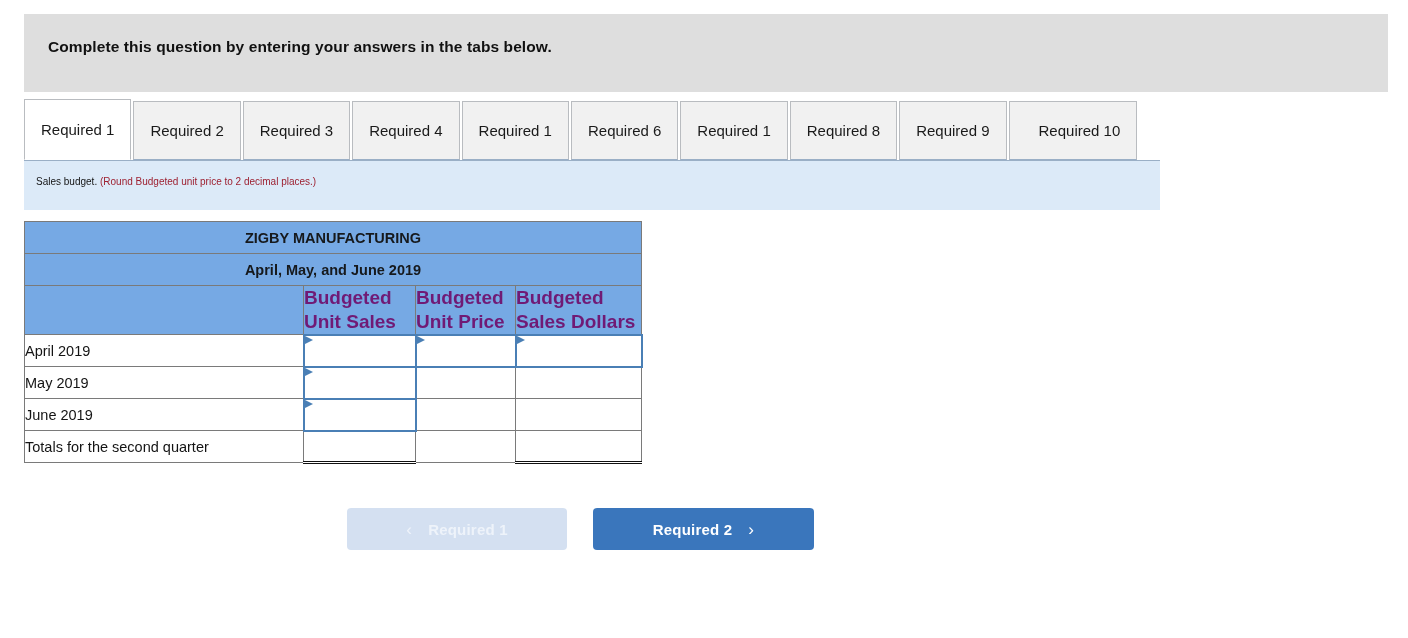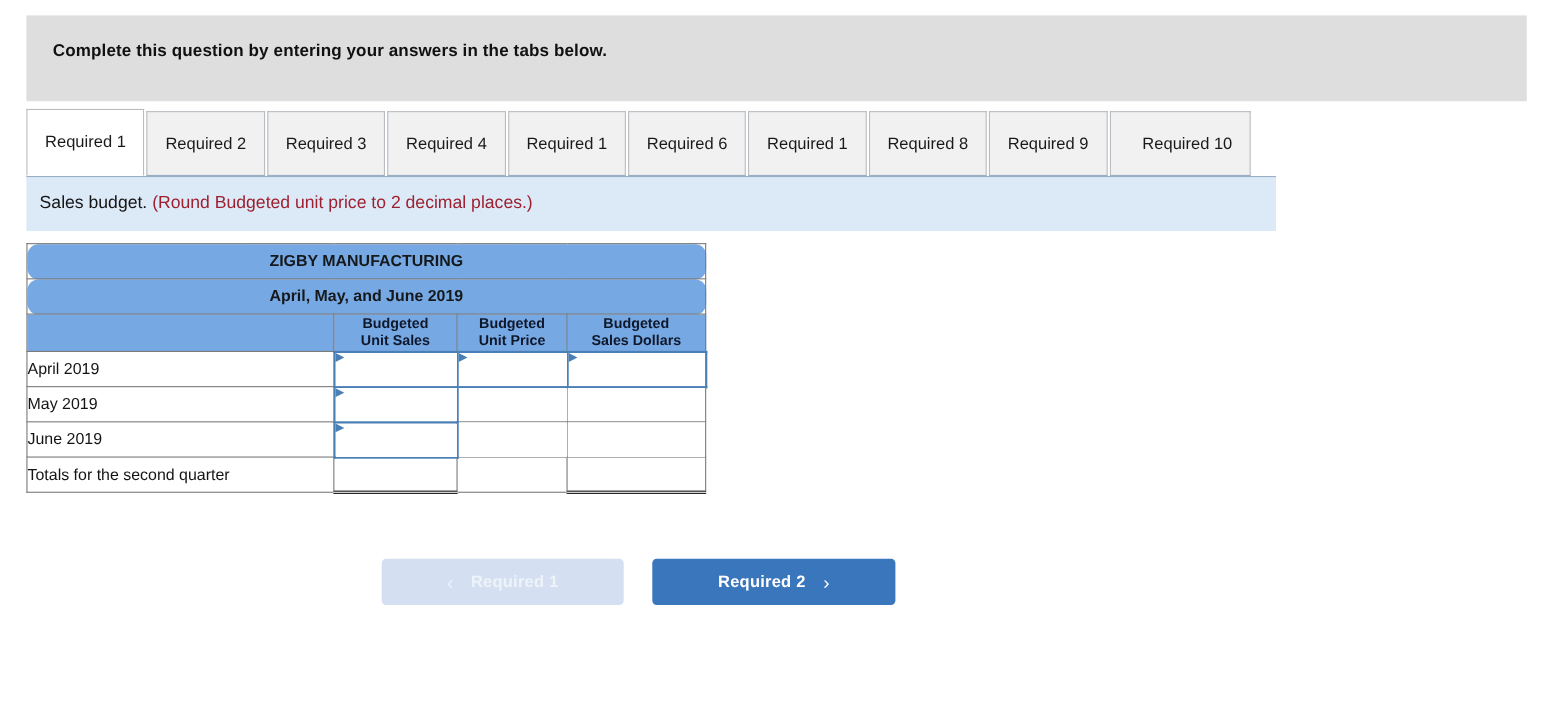--- a/index.html
+++ b/index.html
@@ -78,21 +78,21 @@
     width: 1136px;
     height: 50px;
     background: #dceaf8;
     border-top: 1px solid #9aafc6;
     box-sizing: border-box;
   }
   .instruction-inner {
     position: absolute;
     left: 12px;
     top: 15px;
-    font-size: 16px;
+    font-size: 10px;
     white-space: nowrap;
   }
   .instr-main { color: #141414; }
   .instr-note { color: #9d2030; }
 
   
   .table-wrap {
     position: absolute;
     left: 24px;
     top: 221px;
@@ -107,31 +107,29 @@
     padding: 0;
     height: 32px;
     box-sizing: border-box;
   }
   .hdr {
     background: #76a9e4;
     text-align: center;
     font-weight: bold;
     font-size: 14.5px;
     color: #16191c;
-    border-radius: 10px;
   }
   .hdr-title { height: 31px; }
   .col-hdr {
     background: #76a9e4;
-    text-align: center;
     font-weight: bold;
-    font-size: 13px;
+    font-size: 19px;
     line-height: 1.25;
     height: 46px;
-    color: #0f172a;
+    color: #701a75;
     padding: 2px 3px;
   }
   .blank-hdr { background: #76a9e4; height: 46px; }
 
   .row-label {
     text-align: left;
     padding-left: 7px;
     font-size: 14.5px;
     background: #ffffff;
     color: #141414;

